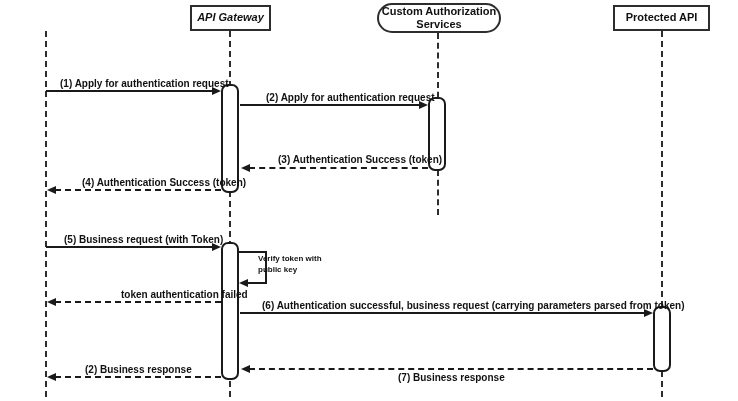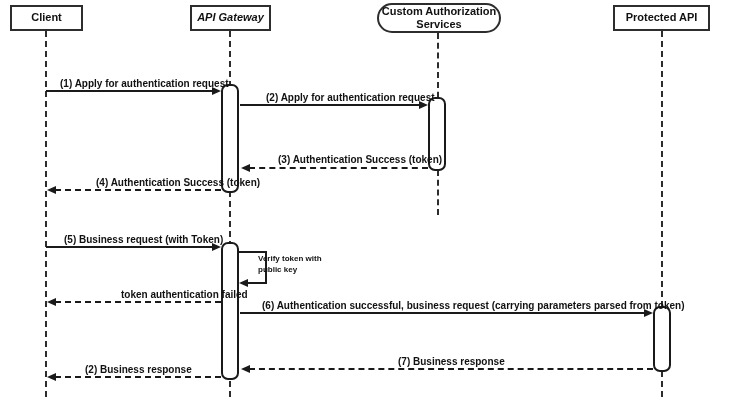--- a/index.html
+++ b/index.html
@@ -30,21 +30,20 @@
 </head>
 <body>
 
 <div class="diagram">
 
   <div class="lifeline" style="left:45px;top:31px;height:366px;"></div>
   <div class="lifeline" style="left:229px;top:31px;height:366px;"></div>
   <div class="lifeline" style="left:437px;top:33px;height:182px;"></div>
   <div class="lifeline" style="left:661px;top:31px;height:366px;"></div>
 
-  <div class="actor" style="left:10px;top:5px;width:73px;height:26px;">Client</div>
   <div class="actor" style="left:190px;top:5px;width:81px;height:26px;font-style:italic;">API Gateway</div>
   <div class="actor" style="left:377px;top:3px;width:124px;height:30px;border-radius:15px;">Custom Authorization Services</div>
   <div class="actor" style="left:613px;top:5px;width:97px;height:26px;">Protected API</div>
 
   <div class="activation" style="left:221px;top:84px;height:109px;"></div>
   <div class="activation" style="left:428px;top:97px;height:74px;"></div>
   <div class="activation" style="left:221px;top:242px;height:138px;"></div>
   <div class="activation" style="left:653px;top:306px;height:66px;"></div>
 
   <div>
@@ -60,21 +59,21 @@
   </div>
 
 
   <div>
     <span class="lbl" style="left:278px;top:154px;">(3) Authentication Success (token)</span>
     <div class="line-h dashed" style="left:249px;top:167px;width:179px;"></div>
     <div class="head-l" style="left:241px;top:164px;"></div>
   </div>
 
   <div>
-    <span class="lbl" style="left:72px;top:177px;padding-left:24px;">(4) Authentication Success (token)</span>
+    <span class="lbl" style="left:58px;top:177px;padding-left:24px;">(4) Authentication Success (token)</span>
     <div class="line-h dashed" style="left:55px;top:189px;width:166px;"></div>
     <div class="head-l" style="left:47px;top:186px;"></div>
   </div>
 
   <div>
     <span class="lbl" style="left:64px;top:234px;">(5) Business request (with Token)</span>
     <div class="line-h" style="left:46px;top:246px;width:167px;"></div>
     <div class="head-r" style="left:212px;top:243px;"></div>
   </div>
 
@@ -92,21 +91,21 @@
     <div class="head-l" style="left:47px;top:298px;"></div>
   </div>
 
   <div>
     <span class="lbl" style="left:262px;top:300px;">(6) Authentication successful, business request (carrying parameters parsed from token)</span>
     <div class="line-h" style="left:240px;top:312px;width:404px;"></div>
     <div class="head-r" style="left:644px;top:309px;"></div>
   </div>
 
   <div>
-    <span class="lbl" style="left:398px;top:356px;">(7) Business response</span>
+    <span class="lbl" style="left:398px;top:372px;">(7) Business response</span>
     <div class="line-h dashed" style="left:249px;top:368px;width:404px;"></div>
     <div class="head-l" style="left:241px;top:365px;"></div>
   </div>
 
   <div>
     <span class="lbl" style="left:85px;top:364px;">(2) Business response</span>
     <div class="line-h dashed" style="left:55px;top:376px;width:166px;"></div>
     <div class="head-l" style="left:47px;top:373px;"></div>
   </div>
 

